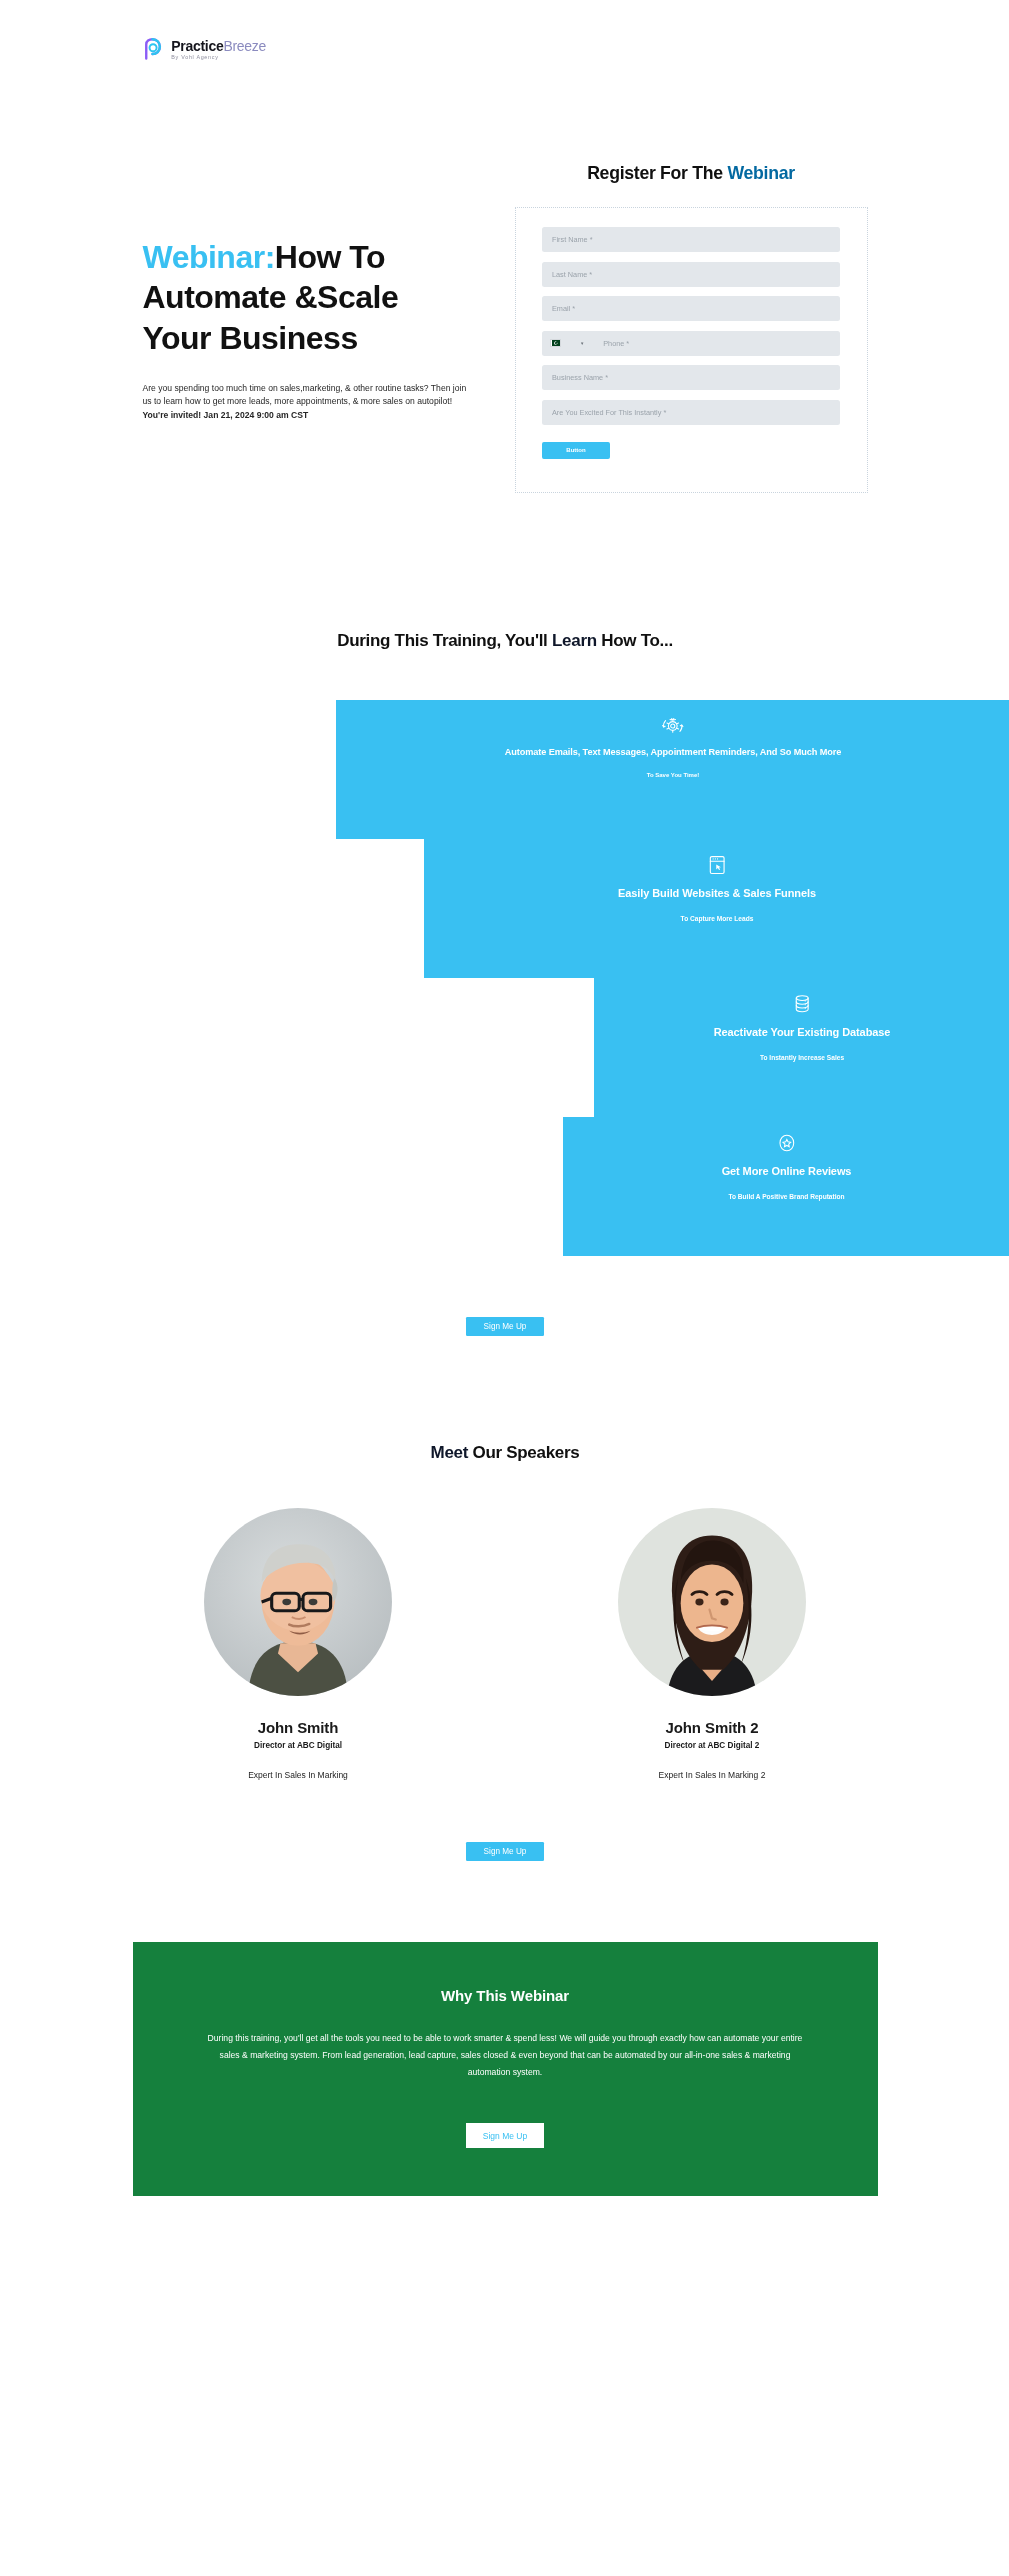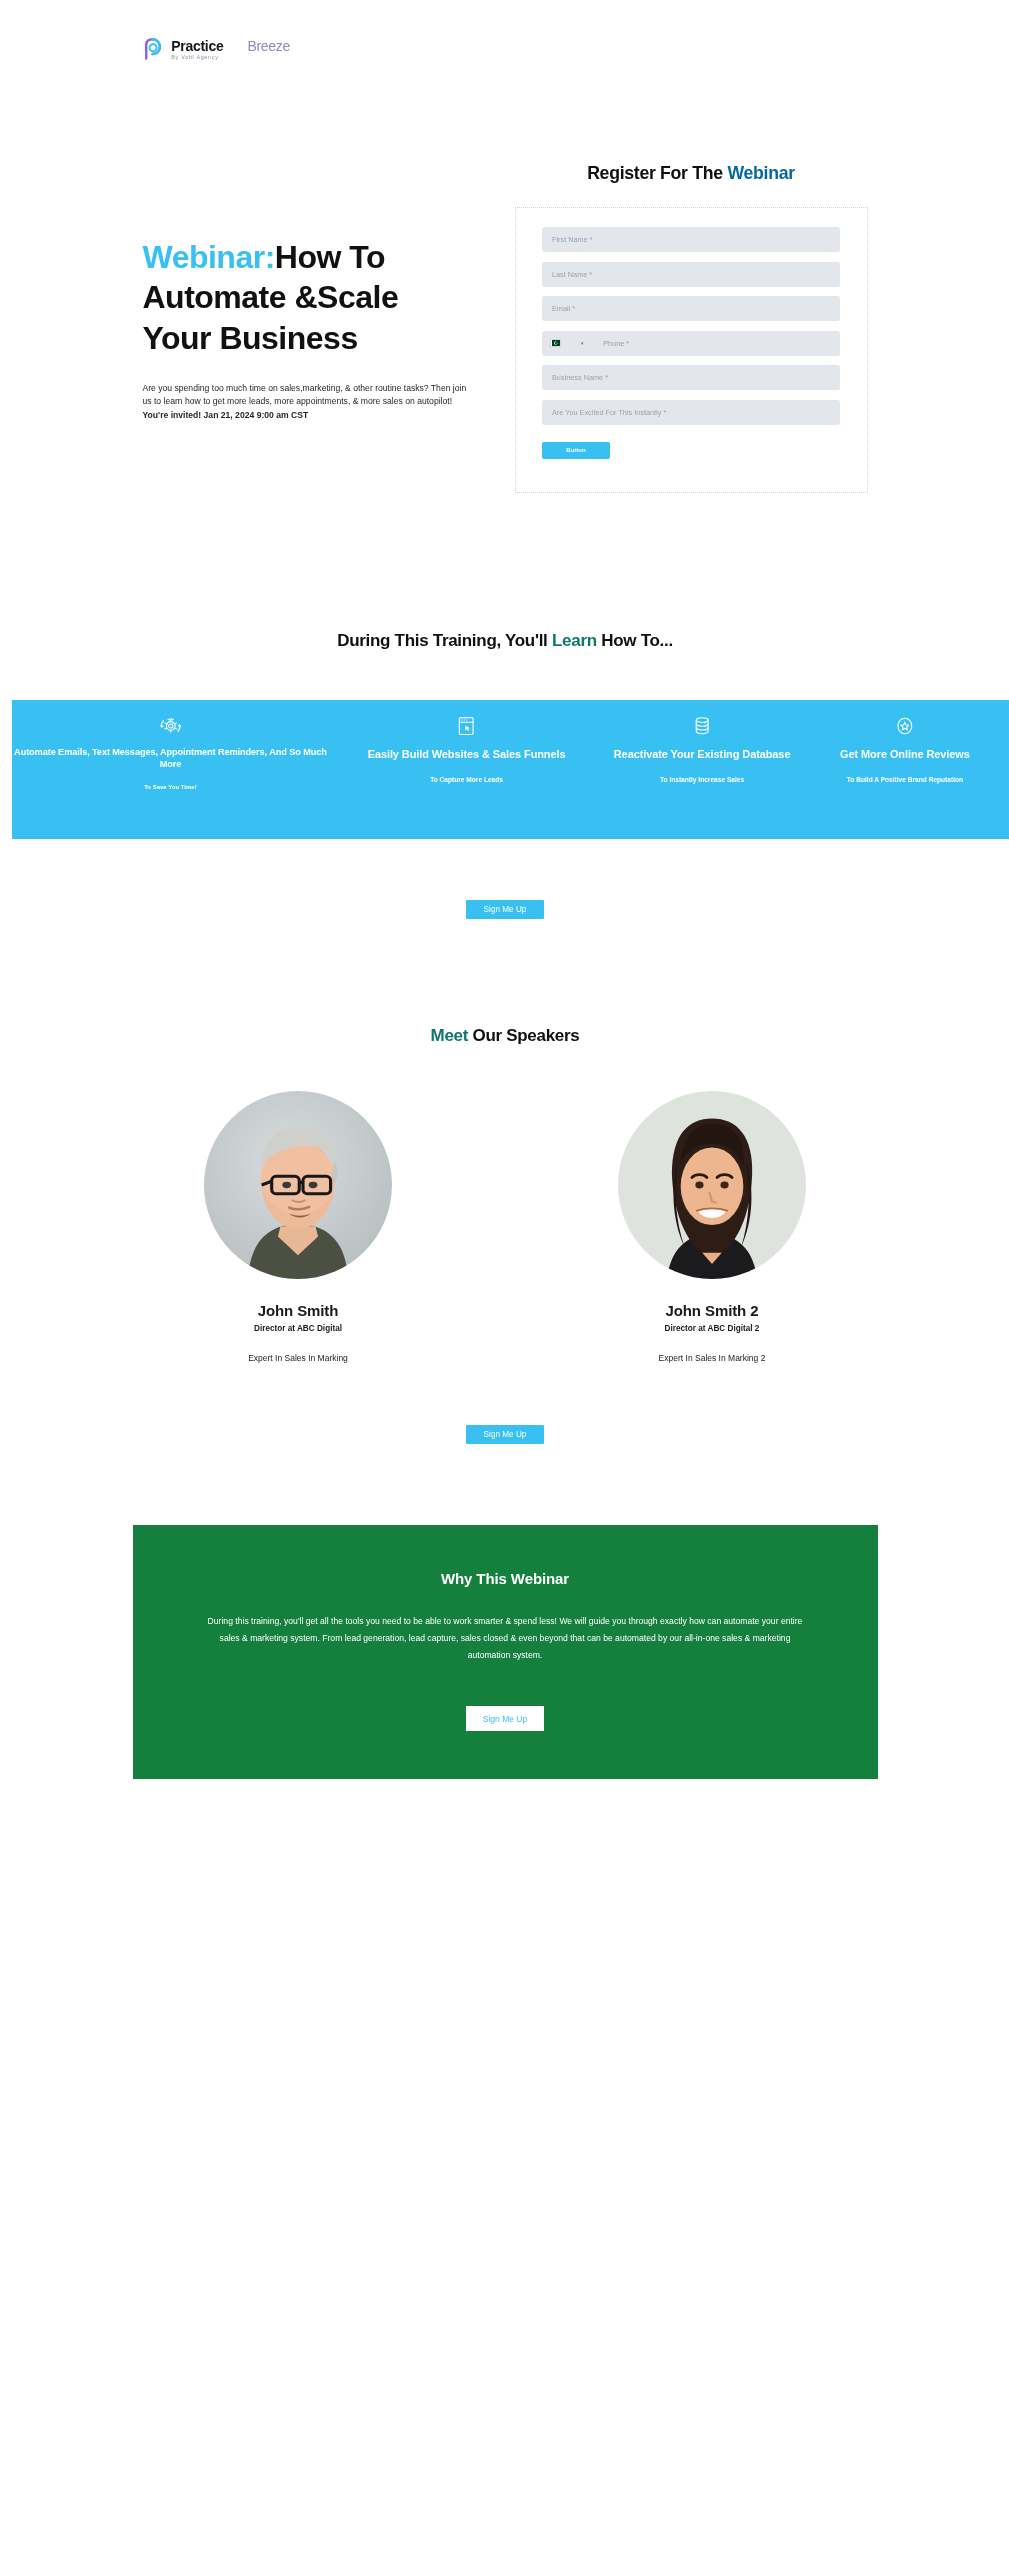--- a/index.html
+++ b/index.html
@@ -17,21 +17,21 @@
   
   .header { padding:37px 0 0 0; }
   .logo-wrap {
     display:flex; align-items:center; gap:6.3px;
     margin-left:140px;
   }
   .logo-mark { width:25px; height:25px; flex:0 0 25px; }
   .logo-text { display:flex; flex-direction:column; line-height:1; }
   .logo-title { font-size:14px; font-weight:700; letter-spacing:-0.3px; white-space:nowrap; }
   .logo-title .lt-a { color:#15151d; }
-  .logo-title .lt-b { color:#8b8bbf; font-weight:400;padding-left:24px; }
+  .logo-title .lt-b { color:#8b8bbf; font-weight:400; }
   .logo-sub { font-size:5.4px; color:#8e8e9e; letter-spacing:0.7px; margin-top:2.5px; }
 
   
   .hero {
     display:flex; align-items:flex-start; justify-content:center;
     padding:101px 0 0 0;
     gap:44px;
   }
   .hero-left { width:328px; padding-top:74px; }
   .hero-title {
@@ -81,23 +81,23 @@
     border-radius:1.9px; cursor:pointer;
     font-family:"Liberation Sans", sans-serif;
   }
 
   
   .training { padding-top:138px; }
   .section-heading {
     text-align:center; font-size:17px; font-weight:700;
     letter-spacing:-0.3px; color:#101010; margin:0;
   }
-  .section-heading .accent { color:#0f766e; }
-
-  .funnel { margin-top:49px; display:flex; flex-direction:row; align-items:flex-end;padding-left:12px; }
+  .section-heading .accent { color:#0f172a; }
+
+  .funnel { margin-top:49px; display:flex; flex-direction:column; align-items:flex-end;padding-left:12px; }
   .tier {
     background:#39c0f2; color:#fff; text-align:center;
     display:flex; flex-direction:column; align-items:center; justify-content:flex-start;
     padding-top:16.4px;
   }
   .tier-0 { width:674px; height:139px; }
   .tier-1 { width:586px; height:139px; }
   .tier-2 { width:416px; height:139px; }
   .tier-3 { width:447px; height:139px; }
   .tier-4 { width:359px; height:170px; border-radius:0 0 38px 38px; }

